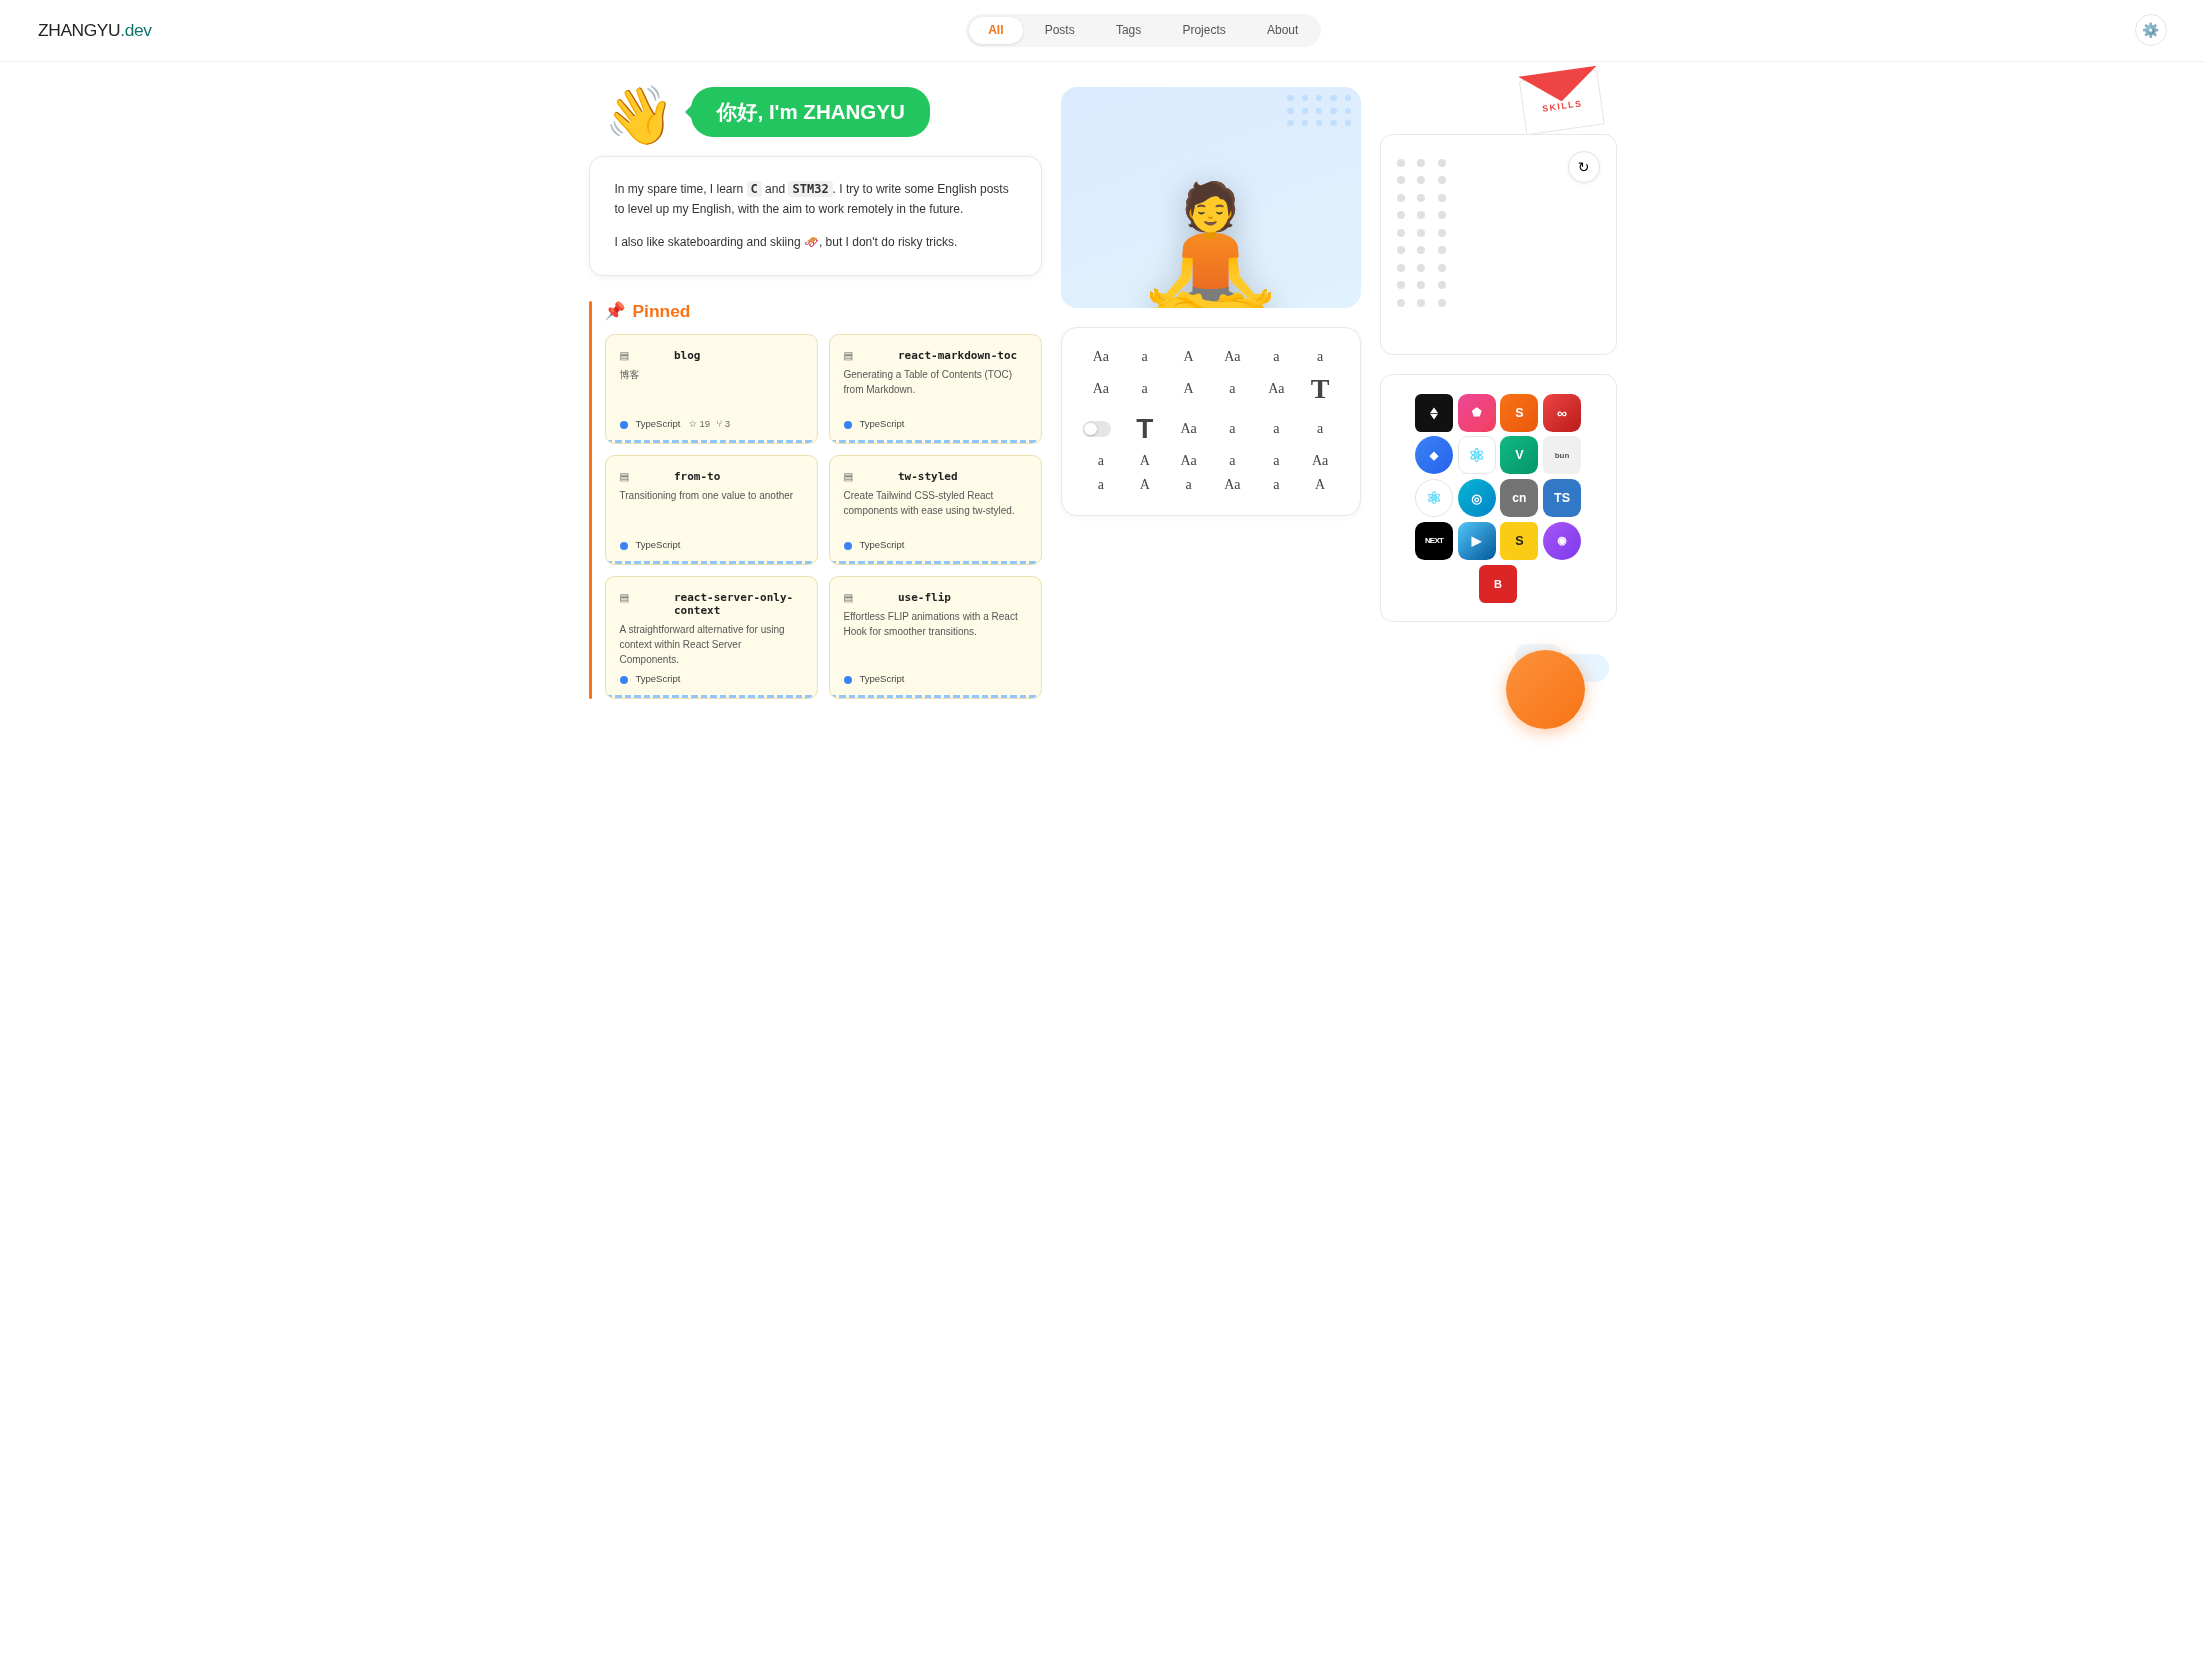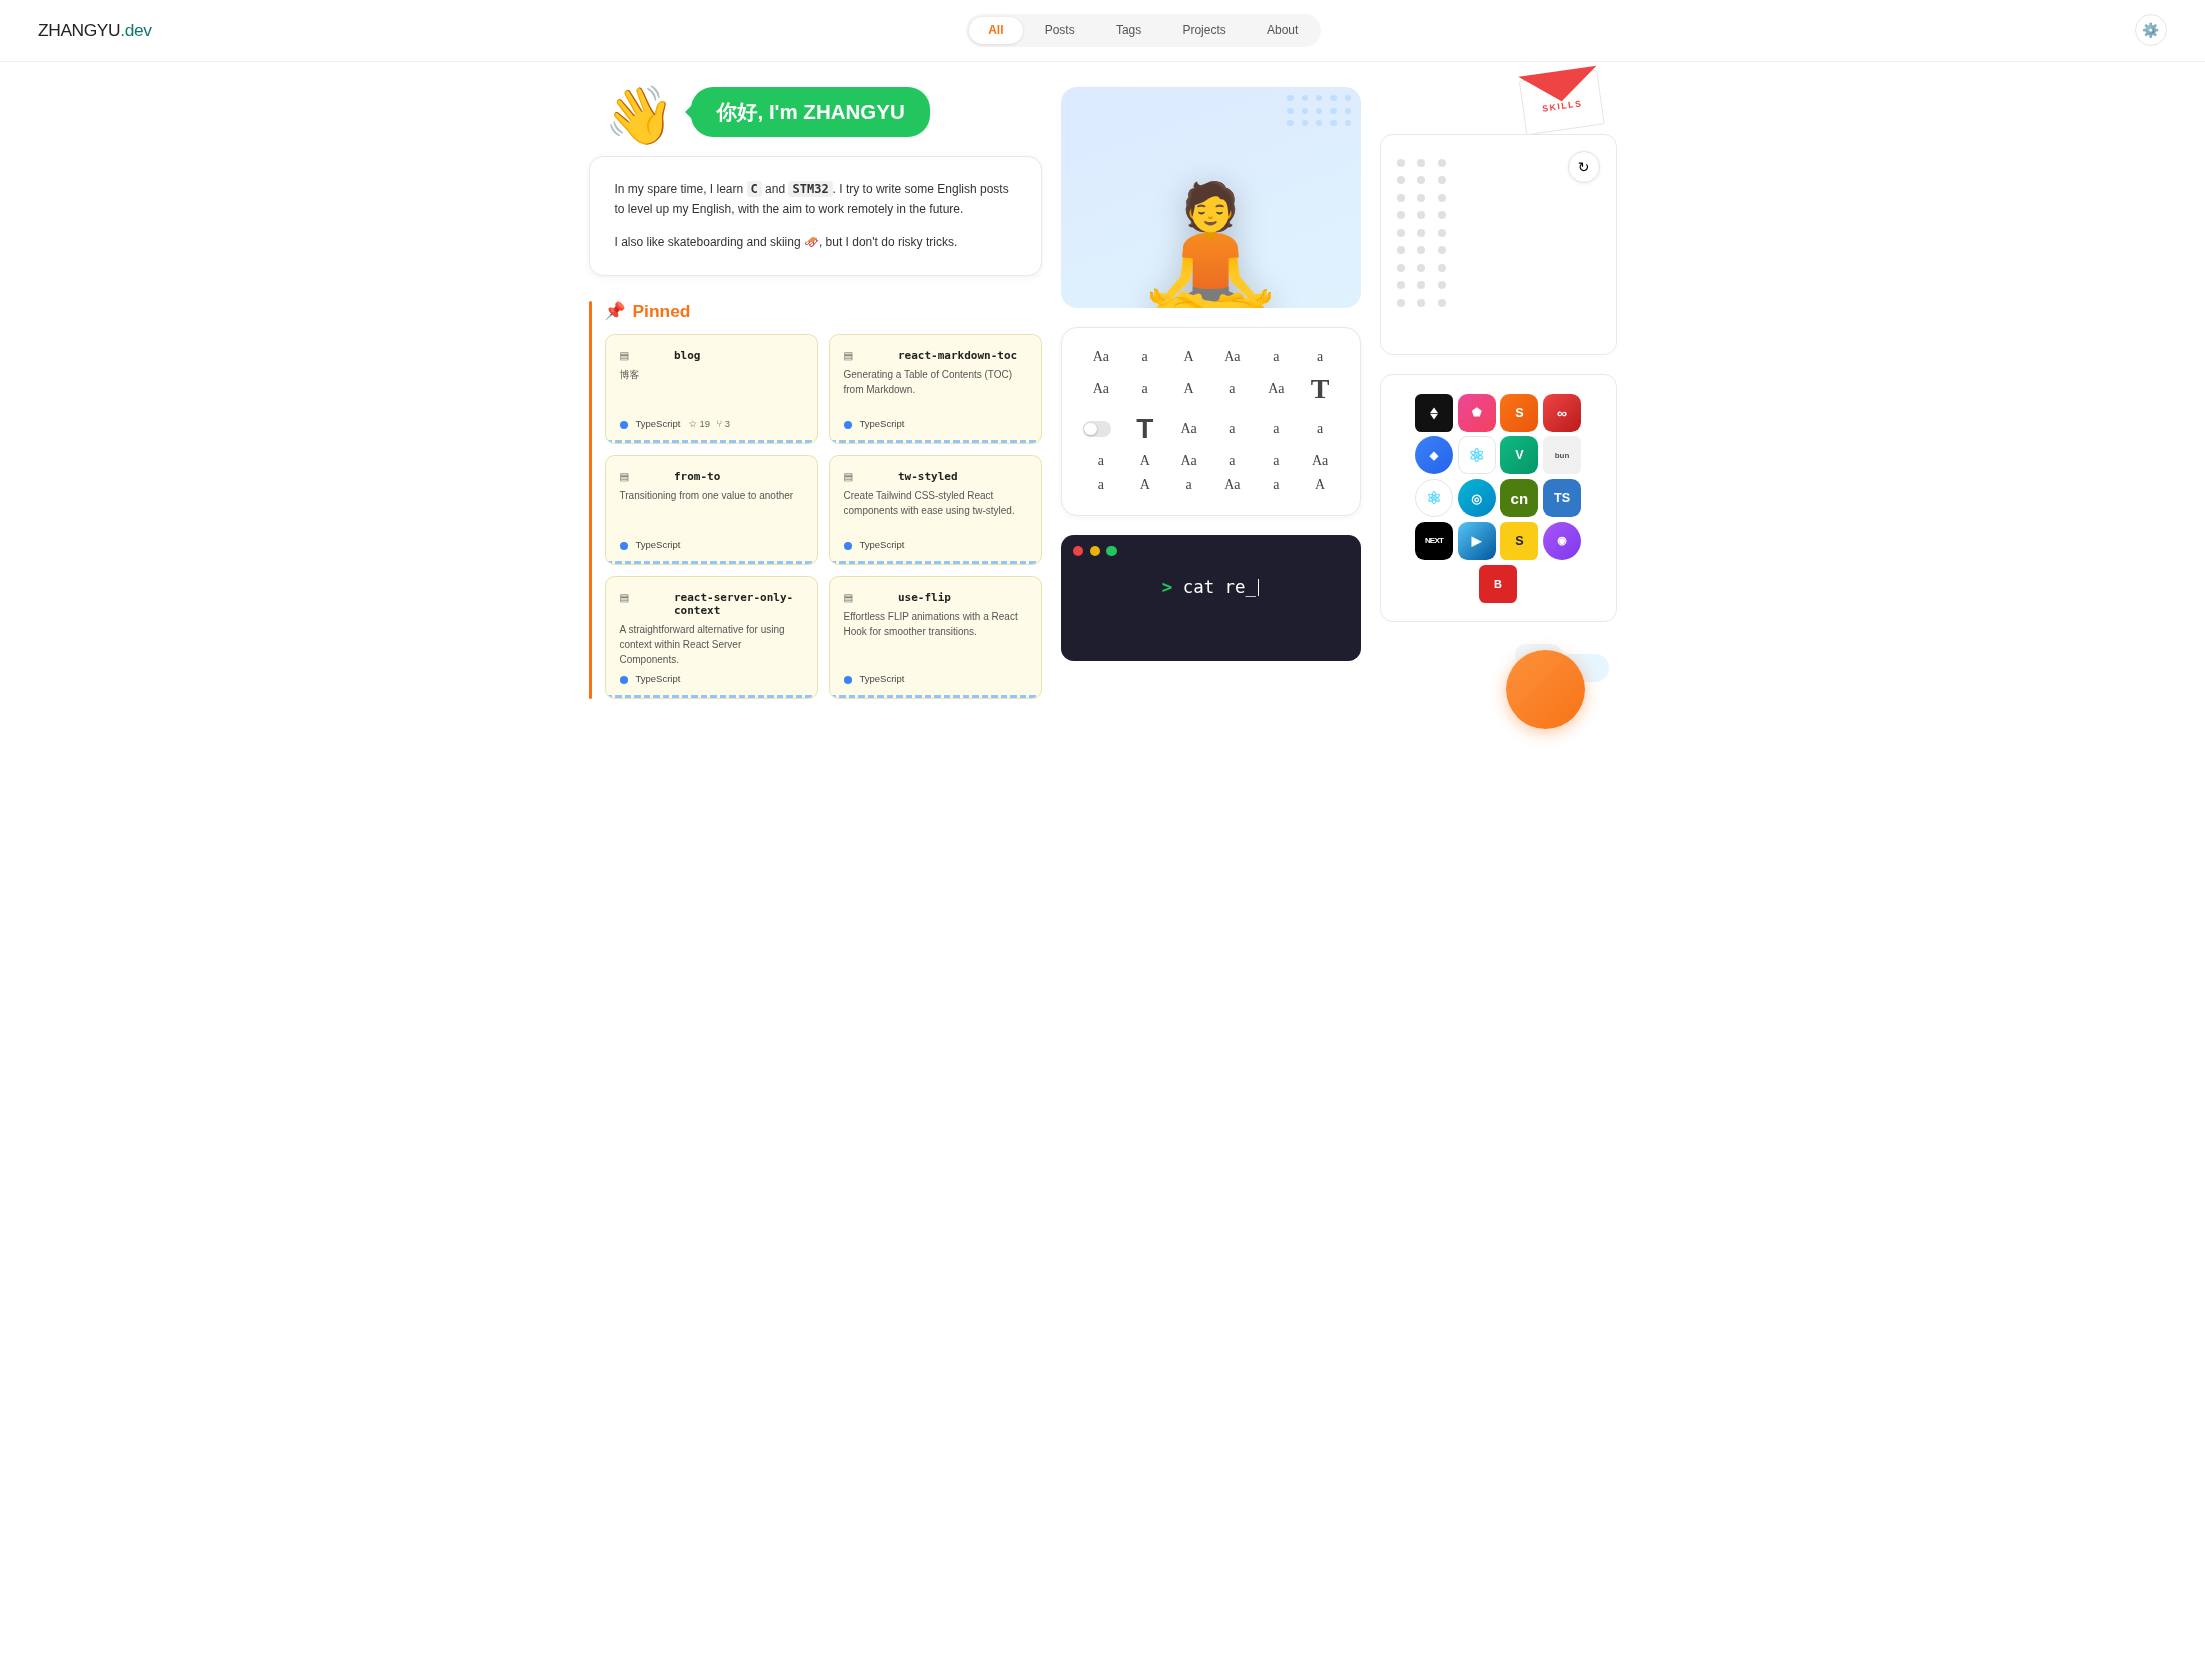--- a/index.html
+++ b/index.html
@@ -650,33 +650,20 @@
         <div class="font-cell">a</div>
 
         <div class="font-cell">A</div>
         <div class="font-cell">a</div>
         <div class="font-cell">Aa</div>
         <div class="font-cell">a</div>
         <div class="font-cell">A</div>
       </div>
     </div>
 
-    <div class="terminal-card">
-      <div class="terminal-header">
-        <div class="dot-red"></div>
-        <div class="dot-yellow"></div>
-        <div class="dot-green"></div>
-      </div>
-      <div class="terminal-body">
-        <span class="terminal-text">
-          <span class="terminal-prompt">&gt;</span>
-          <span> cat re_</span><span class="cursor"></span>
-        </span>
-      </div>
-    </div>
 
   </div>
 
   <div class="right-col">
 
     <div class="skills-envelope">
       <div style="transform: rotate(-8deg); display:inline-block;">
         <div style="position:relative; width:79px; height:59px;">
 
           <div style="position:absolute; top:0; left:0; right:0; height:0; border-left:39px solid transparent; border-right:39px solid transparent; border-top:30px solid #ef4444; z-index:2;"></div>
@@ -741,21 +728,21 @@
         <div class="skill-icon react" style="font-size:19px; color:#61dafb;">⚛</div>
 
         <div class="skill-icon green2" style="font-size:12.6px;">V</div>
 
         <div class="skill-icon gray-light" style="font-size:8px; font-weight:700; border-radius:6.3px;">bun</div>
 
         <div class="skill-icon" style="background:#fff; border:1.6px solid #e5e5e5; font-size:17.4px; color:#61dafb; border-radius:50%;">⚛</div>
 
         <div class="skill-icon teal" style="font-size:12.6px; border-radius:50%;">◎</div>
 
-        <div class="skill-icon" style="background:#4d7c0f; font-size:15px; font-weight:800;">cn</div>
+        <div class="skill-icon" style="background:#737373; font-size:12px; font-weight:800;">cn</div>
 
         <div class="skill-icon ts">TS</div>
 
         <div class="skill-icon next" style="font-size:8px; letter-spacing:-0.8px;">NEXT</div>
 
         <div class="skill-icon flutter" style="font-size:12.6px;">▶</div>
 
         <div class="skill-icon yellow-card" style="font-size:12.6px; border-radius:6.3px;">S</div>
 
         <div class="skill-icon purple" style="font-size:11px; border-radius:50%;">◉</div>

